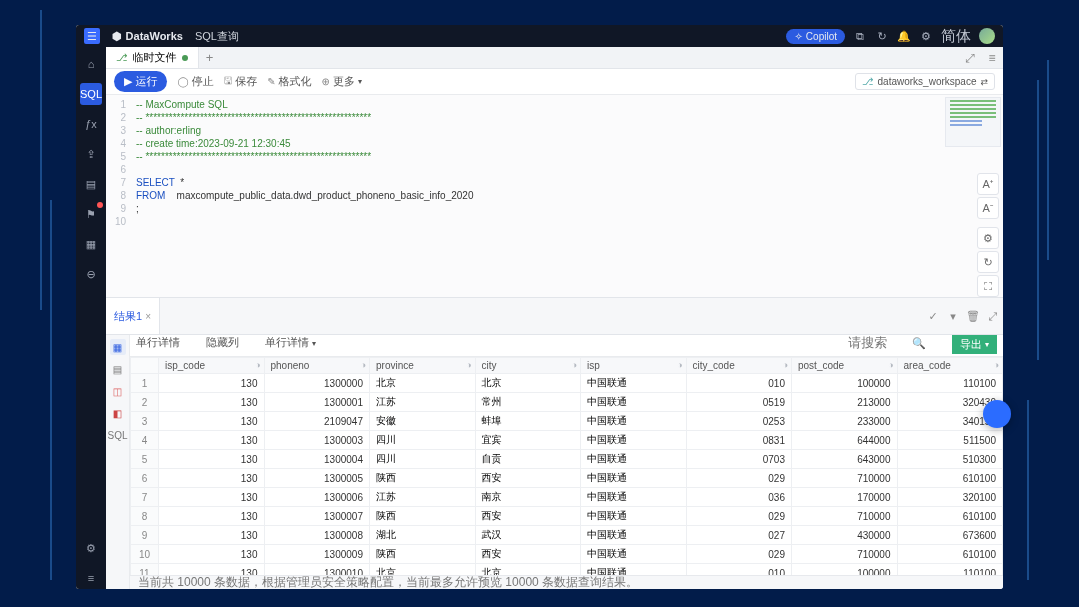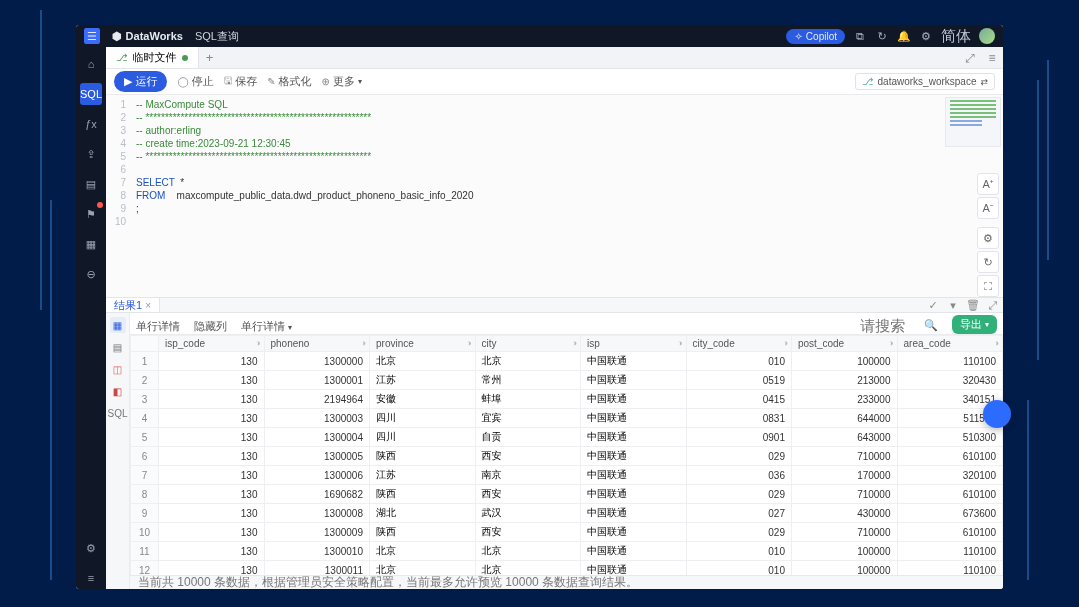--- a/index.html
+++ b/index.html
@@ -51,36 +51,36 @@
 .editor-wrap { position: relative; height: 202px; background: #fbfbfc; display: flex; font-family: "Menlo", "Consolas", monospace; font-size: 10px; line-height: 13px; overflow: hidden; }
 .gutter { width: 26px; text-align: right; color: #b8bdc6; padding: 3px 6px 0 0; user-select: none; }
 .code { flex: 1; padding: 3px 0 0 4px; white-space: pre; color: #333; }
 .cmt { color: #3a8a3a; }
 .kw { color: #1a4fc0; }
 .minimap { position: absolute; right: 2px; top: 2px; width: 56px; height: 50px; background: #f4f6f9; border: 1px solid #e6e9ef; }
 .minimap .ml { height: 2px; margin: 2px 4px; background: #7abf7a; }
 .minimap .ml.blue { background: #8aa9e0; width: 60%; }
 .float-ctrl { position: absolute; right: 4px; width: 22px; height: 22px; background: #fff; border: 1px solid #e1e4ea; border-radius: 3px; display: flex; align-items: center; justify-content: center; font-size: 11px; color: #666; cursor: pointer; }
 
-.result-tabs { height: 16px; background: #f6f7f9; border-top: 1px solid #e2e5ea; border-bottom: 1px solid #e2e5ea; display: flex; align-items: stretch; }
+.result-tabs { height: 38px; background: #f6f7f9; border-top: 1px solid #e2e5ea; border-bottom: 1px solid #e2e5ea; display: flex; align-items: stretch; }
 .res-tab { font-size: 11px; color: #2b5be0; padding: 0 8px; display: flex; align-items: center; gap: 3px; background: #fff; border-right: 1px solid #e2e5ea; }
 .res-tab .close-x { color: #999; font-size: 10px; cursor: pointer; }
 .result-tabs .grow { flex: 1; }
 .result-tabs .rt-ic { width: 20px; display: flex; align-items: center; justify-content: center; color: #888; font-size: 11px; cursor: pointer; }
 
 .result-area { flex: 1; display: flex; min-height: 0; }
 .res-rail { width: 24px; background: #f6f7f9; border-right: 1px solid #e9ebee; display: flex; flex-direction: column; align-items: center; padding-top: 4px; gap: 6px; }
 .res-rail .rr { width: 16px; height: 16px; display: flex; align-items: center; justify-content: center; font-size: 10px; color: #777; border-radius: 2px; cursor: pointer; }
 .res-rail .rr.active { background: #e6ecf8; color: #2b5be0; }
 
 .res-main { flex: 1; display: flex; flex-direction: column; min-width: 0; }
-.res-toolbar { height: 22px; border-bottom: 1px solid #e9ebee; display: flex; align-items: flex-end; padding: 0 6px; gap: 14px; font-size: 11px; color: #555; }
+.res-toolbar { height: 22px; border-bottom: 1px solid #e9ebee; display: flex; align-items: flex-start; padding: 0 6px; gap: 26px; font-size: 11px; color: #555; }
 .res-toolbar .search { margin-left: auto; display: flex; align-items: center; gap: 4px; }
-.res-toolbar .search input { border: none; background: transparent; font-size: 15px; width: 60px; outline: none; }
-.export-btn { background: #32b07a; color: #fff; font-size: 11px; padding: 2px 8px; border-radius: 6px; display: flex; align-items: center; gap: 3px; cursor: pointer; }
+.res-toolbar .search input { border: none; background: transparent; font-size: 13px; width: 60px; outline: none; font-family: Liberation Serif, serif; }
+.export-btn { background: #32b07a; color: #fff; font-size: 11px; padding: 2px 8px; border-radius: 0; display: flex; align-items: center; gap: 3px; cursor: pointer; }
 
 .grid-wrap { flex: 1; overflow: auto; }
 table.data { border-collapse: collapse; width: 100%; font-size: 10px; table-layout: fixed; }
 table.data th, table.data td { border: 1px solid #edeff2; padding: 2px 6px; text-align: left; height: 16px; white-space: nowrap; overflow: hidden; }
 table.data th { background: #f7f8fa; color: #555; font-weight: 500; position: relative; }
 table.data th .filter-ic { position: absolute; right: 3px; top: 2px; color: #b5bac2; font-size: 9px; cursor: pointer; }
 table.data th.rownum, table.data td.rownum { width: 28px; text-align: center; color: #888; background: #fafbfc; }
 table.data td.num { text-align: right; color: #333; }
 
 .status-bar { height: 14px; background: #f6f7f9; border-top: 1px solid #e7e9ed; font-size: 12px; color: #777; display: flex; align-items: center; padding: 0 8px; }
@@ -280,25 +280,25 @@
                     <td class="">江苏</td>
                     <td class="">常州</td>
                     <td class="">中国联通</td>
                     <td class="num">0519</td>
                     <td class="num">213000</td>
                     <td class="num">320430</td>
                   </tr>
                   <tr>
                     <td class="rownum">3</td>
                     <td class="num">130</td>
-                    <td class="num">2194964</td>
+                    <td class="num">2109047</td>
                     <td class="">安徽</td>
                     <td class="">蚌埠</td>
                     <td class="">中国联通</td>
-                    <td class="num">0415</td>
+                    <td class="num">0253</td>
                     <td class="num">233000</td>
                     <td class="num">340151</td>
                   </tr>
                   <tr>
                     <td class="rownum">4</td>
                     <td class="num">130</td>
                     <td class="num">1300003</td>
                     <td class="">四川</td>
                     <td class="">宜宾</td>
                     <td class="">中国联通</td>
@@ -306,21 +306,21 @@
                     <td class="num">644000</td>
                     <td class="num">511500</td>
                   </tr>
                   <tr>
                     <td class="rownum">5</td>
                     <td class="num">130</td>
                     <td class="num">1300004</td>
                     <td class="">四川</td>
                     <td class="">自贡</td>
                     <td class="">中国联通</td>
-                    <td class="num">0901</td>
+                    <td class="num">0703</td>
                     <td class="num">643000</td>
                     <td class="num">510300</td>
                   </tr>
                   <tr>
                     <td class="rownum">6</td>
                     <td class="num">130</td>
                     <td class="num">1300005</td>
                     <td class="">陕西</td>
                     <td class="">西安</td>
                     <td class="">中国联通</td>
@@ -335,21 +335,21 @@
                     <td class="">江苏</td>
                     <td class="">南京</td>
                     <td class="">中国联通</td>
                     <td class="num">036</td>
                     <td class="num">170000</td>
                     <td class="num">320100</td>
                   </tr>
                   <tr>
                     <td class="rownum">8</td>
                     <td class="num">130</td>
-                    <td class="num">1690682</td>
+                    <td class="num">1300007</td>
                     <td class="">陕西</td>
                     <td class="">西安</td>
                     <td class="">中国联通</td>
                     <td class="num">029</td>
                     <td class="num">710000</td>
                     <td class="num">610100</td>
                   </tr>
                   <tr>
                     <td class="rownum">9</td>
                     <td class="num">130</td>

